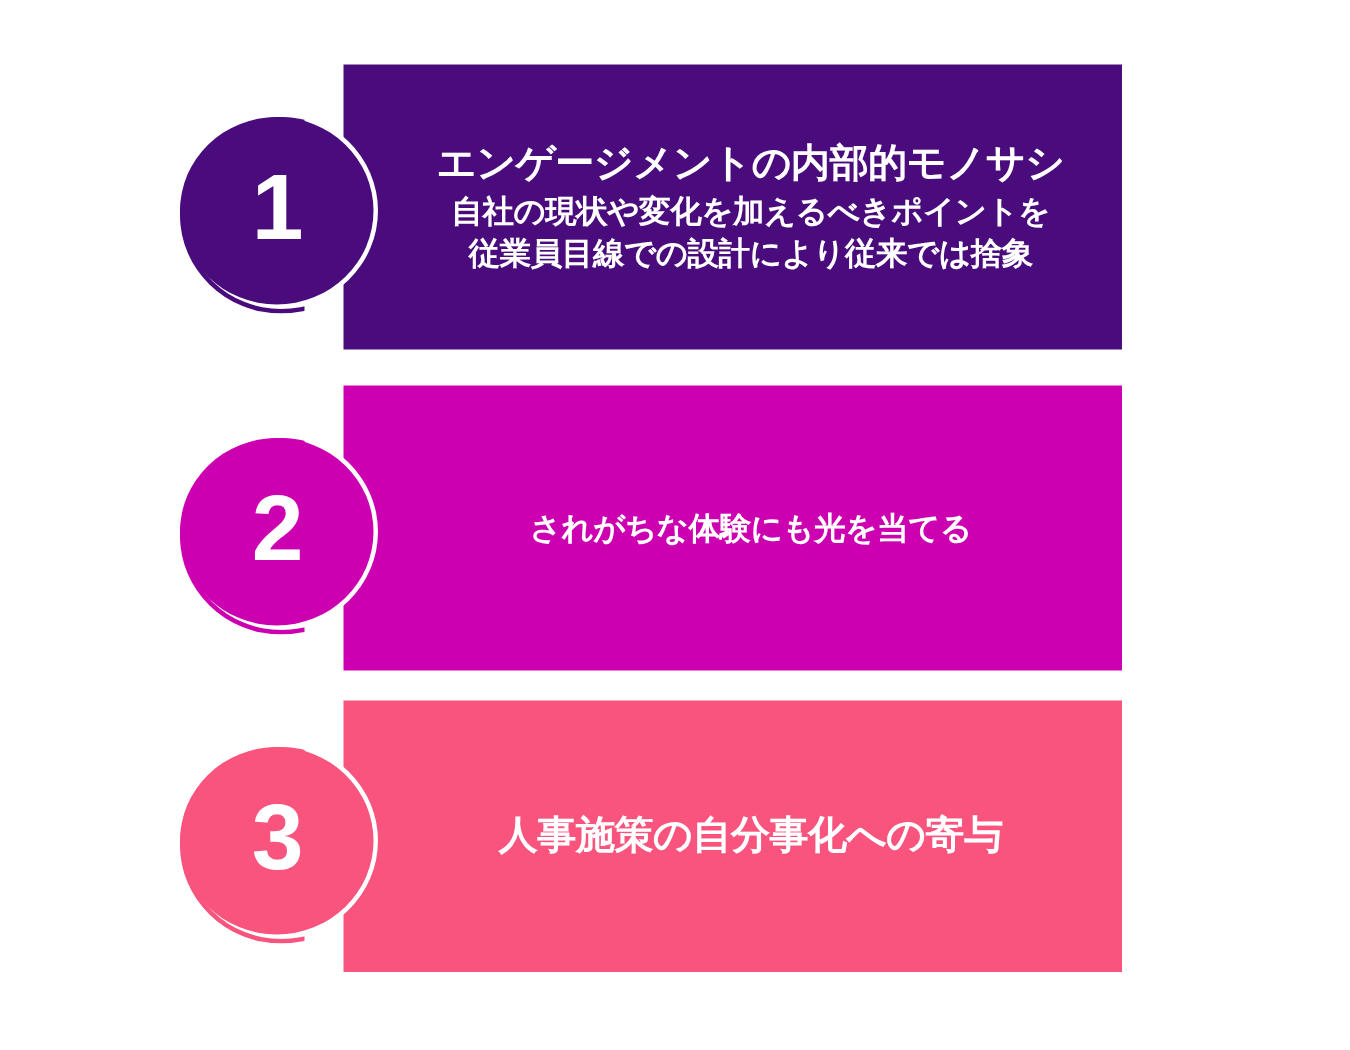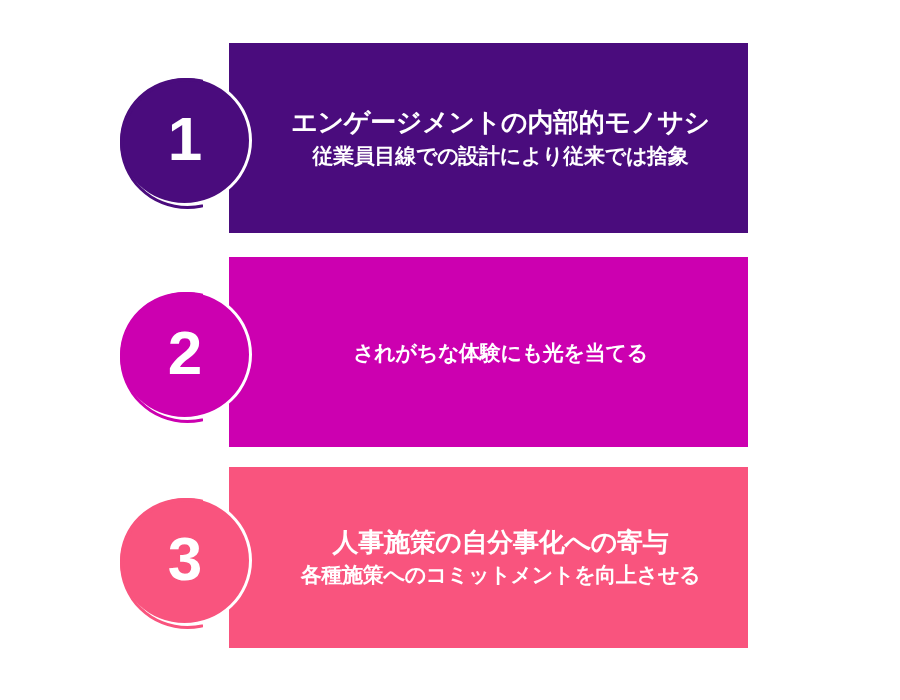--- a/index.html
+++ b/index.html
@@ -102,20 +102,21 @@
 </style>
 </head>
 <body>
 
 <div id="diagram">
 
   <div class="step-row" style="top:43px;height:190px;">
     <div class="step-panel" style="height:190px;background:#4A0C7D;">
       <div class="step-title">エンゲージメントの内部的モノサシ</div>
       <div class="step-desc">
+        <span class="step-desc-line">自社の現状や変化を加えるべきポイントを</span>
         <span class="step-desc-line">従業員目線での設計により従来では捨象</span>
       </div>
     </div>
     <div class="step-badge" style="top:32px;background:#4A0C7D;">
       <span class="step-number">1</span>
     </div>
     <div class="badge-inner-mask" style="top:35px;border:3px solid #4A0C7D;"></div>
   </div>
 
   <div class="step-row" style="top:257px;height:190px;">
@@ -127,21 +128,20 @@
     <div class="step-badge" style="top:32px;background:#CC00B0;">
       <span class="step-number">2</span>
     </div>
     <div class="badge-inner-mask" style="top:35px;border:3px solid #CC00B0;"></div>
   </div>
 
   <div class="step-row" style="top:467px;height:181px;">
     <div class="step-panel" style="height:181px;background:#F9547E;">
       <div class="step-title">人事施策の自分事化への寄与</div>
       <div class="step-desc">
-        <span class="step-desc-line">各種施策へのコミットメントを向上させる</span>
       </div>
     </div>
     <div class="step-badge" style="top:28px;background:#F9547E;">
       <span class="step-number">3</span>
     </div>
     <div class="badge-inner-mask" style="top:31px;border:3px solid #F9547E;"></div>
   </div>
 
 </div>
 

